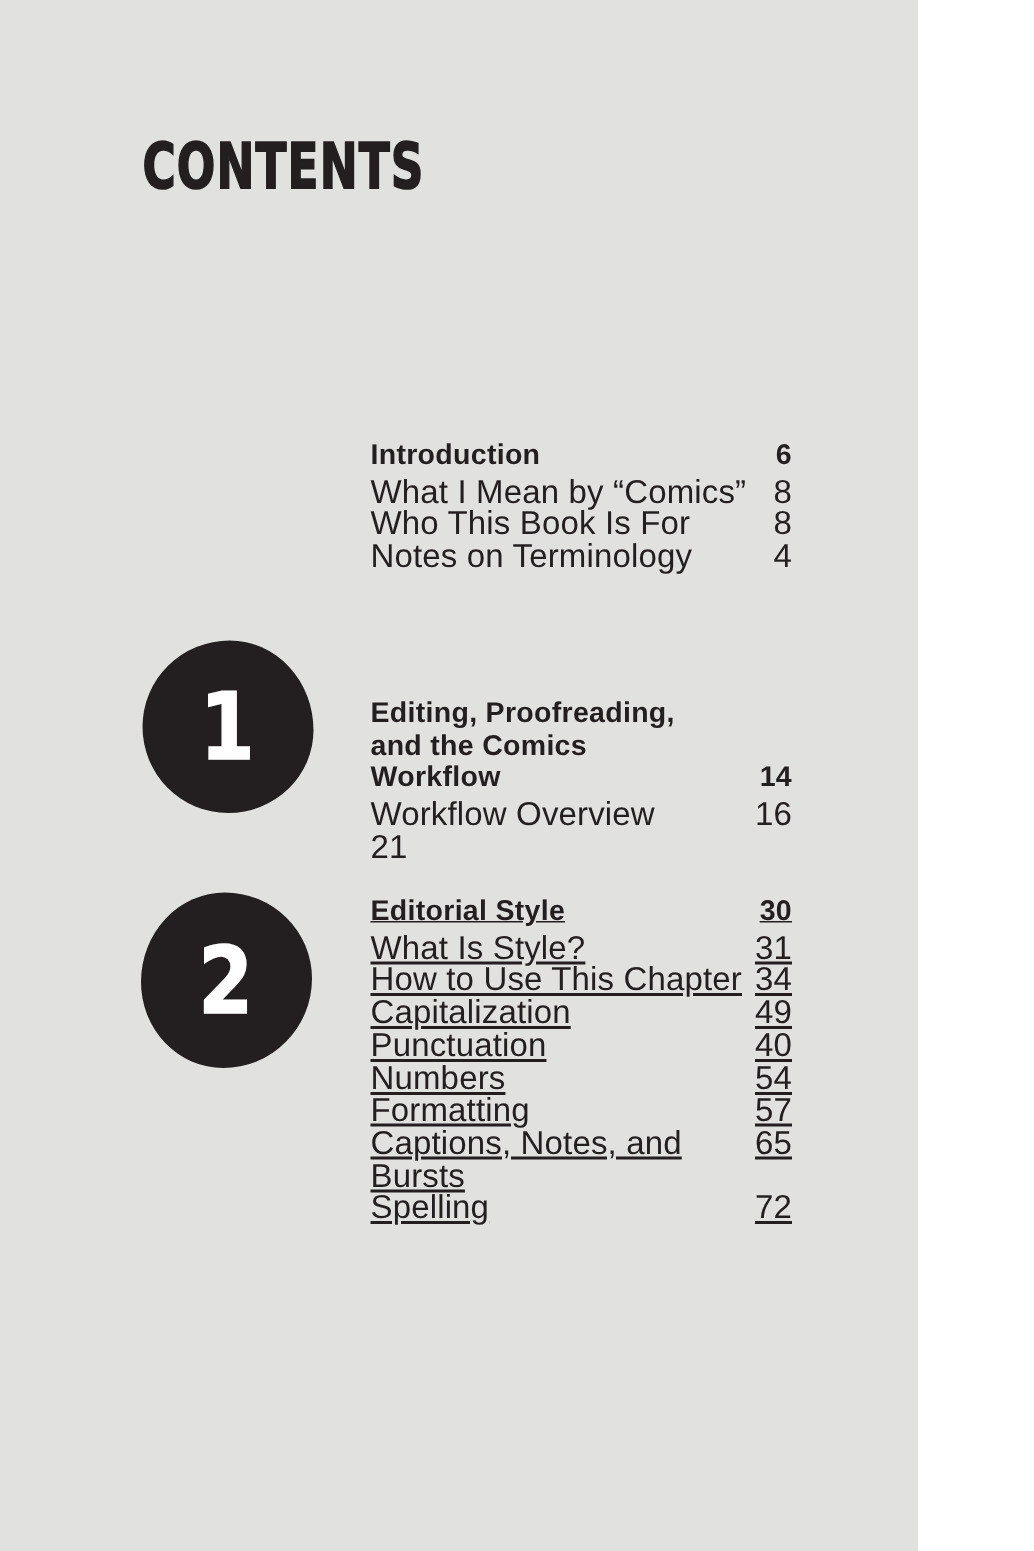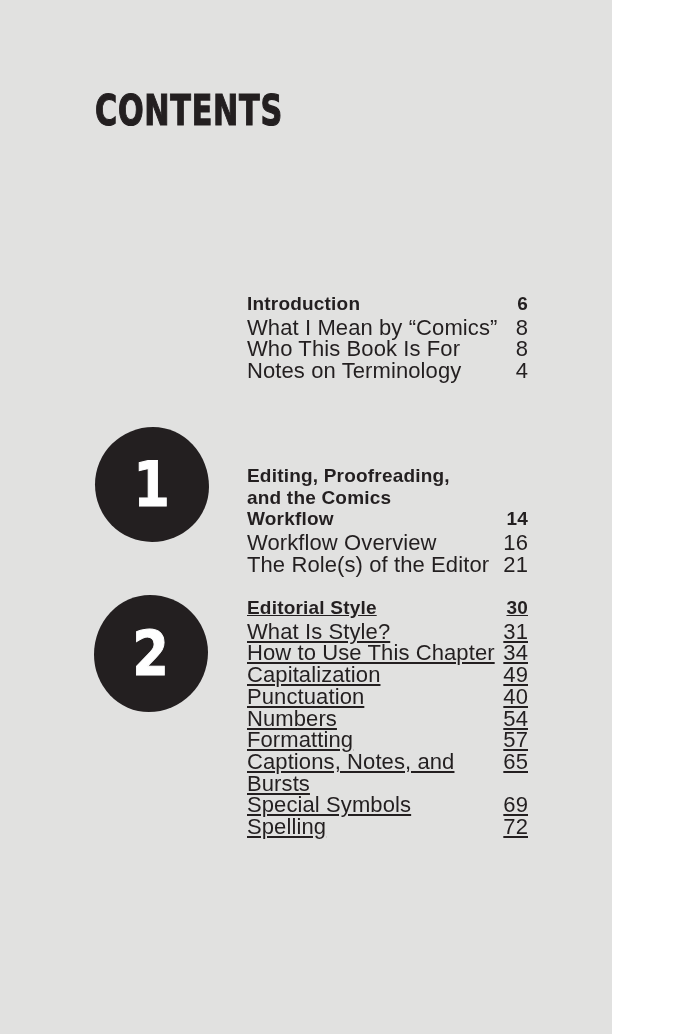--- a/index.html
+++ b/index.html
@@ -112,21 +112,20 @@
     <div class="heading">and the Comics</div>
     <div class="row heading heading-block">
       <span>Workflow</span>
       <span>14</span>
     </div>
     <div class="row item">
       <span>Workflow Overview</span>
       <span>16</span>
     </div>
     <div class="row item">
-      <span>The Role(s) of the Editor</span>
       <span>21</span>
     </div>
   </div>
 
   <div class="chapter-badge badge2">
     <span class="badge-number">2</span>
   </div>
 
   <div class="section s2">
     <div class="row heading heading-block">
@@ -155,22 +154,18 @@
     </div>
     <div class="row item">
       <span>Formatting</span>
       <span>57</span>
     </div>
     <div class="row item">
       <span>Captions, Notes, and Bursts</span>
       <span>65</span>
     </div>
     <div class="row item">
-      <span>Special Symbols</span>
-      <span>69</span>
-    </div>
-    <div class="row item">
       <span>Spelling</span>
       <span>72</span>
     </div>
   </div>
 
 </div>
 
 </body></html>

